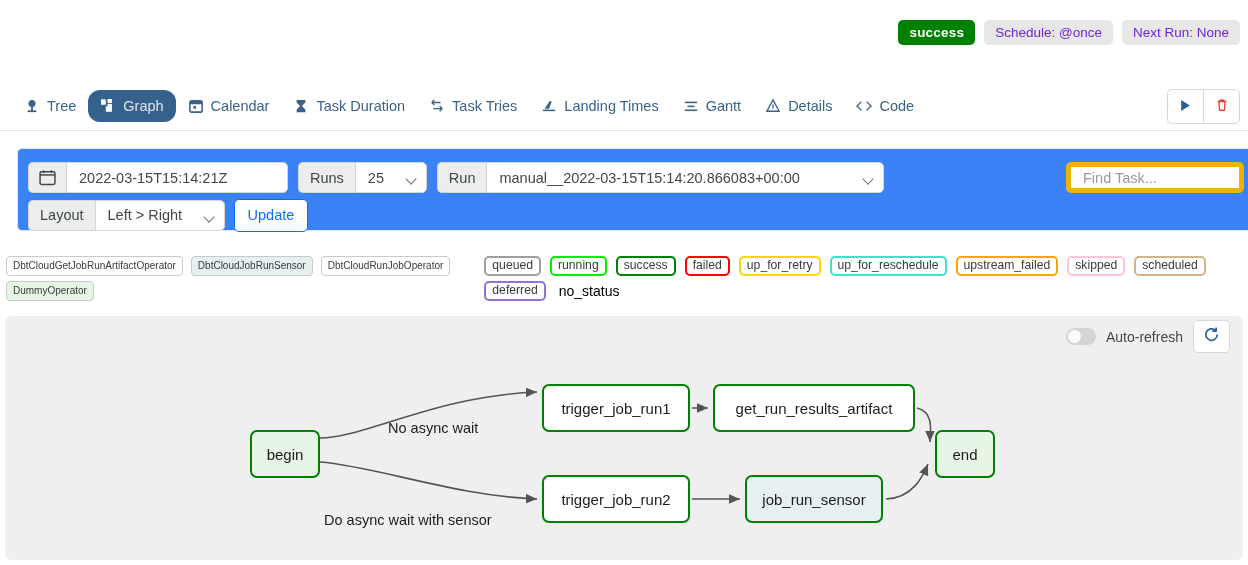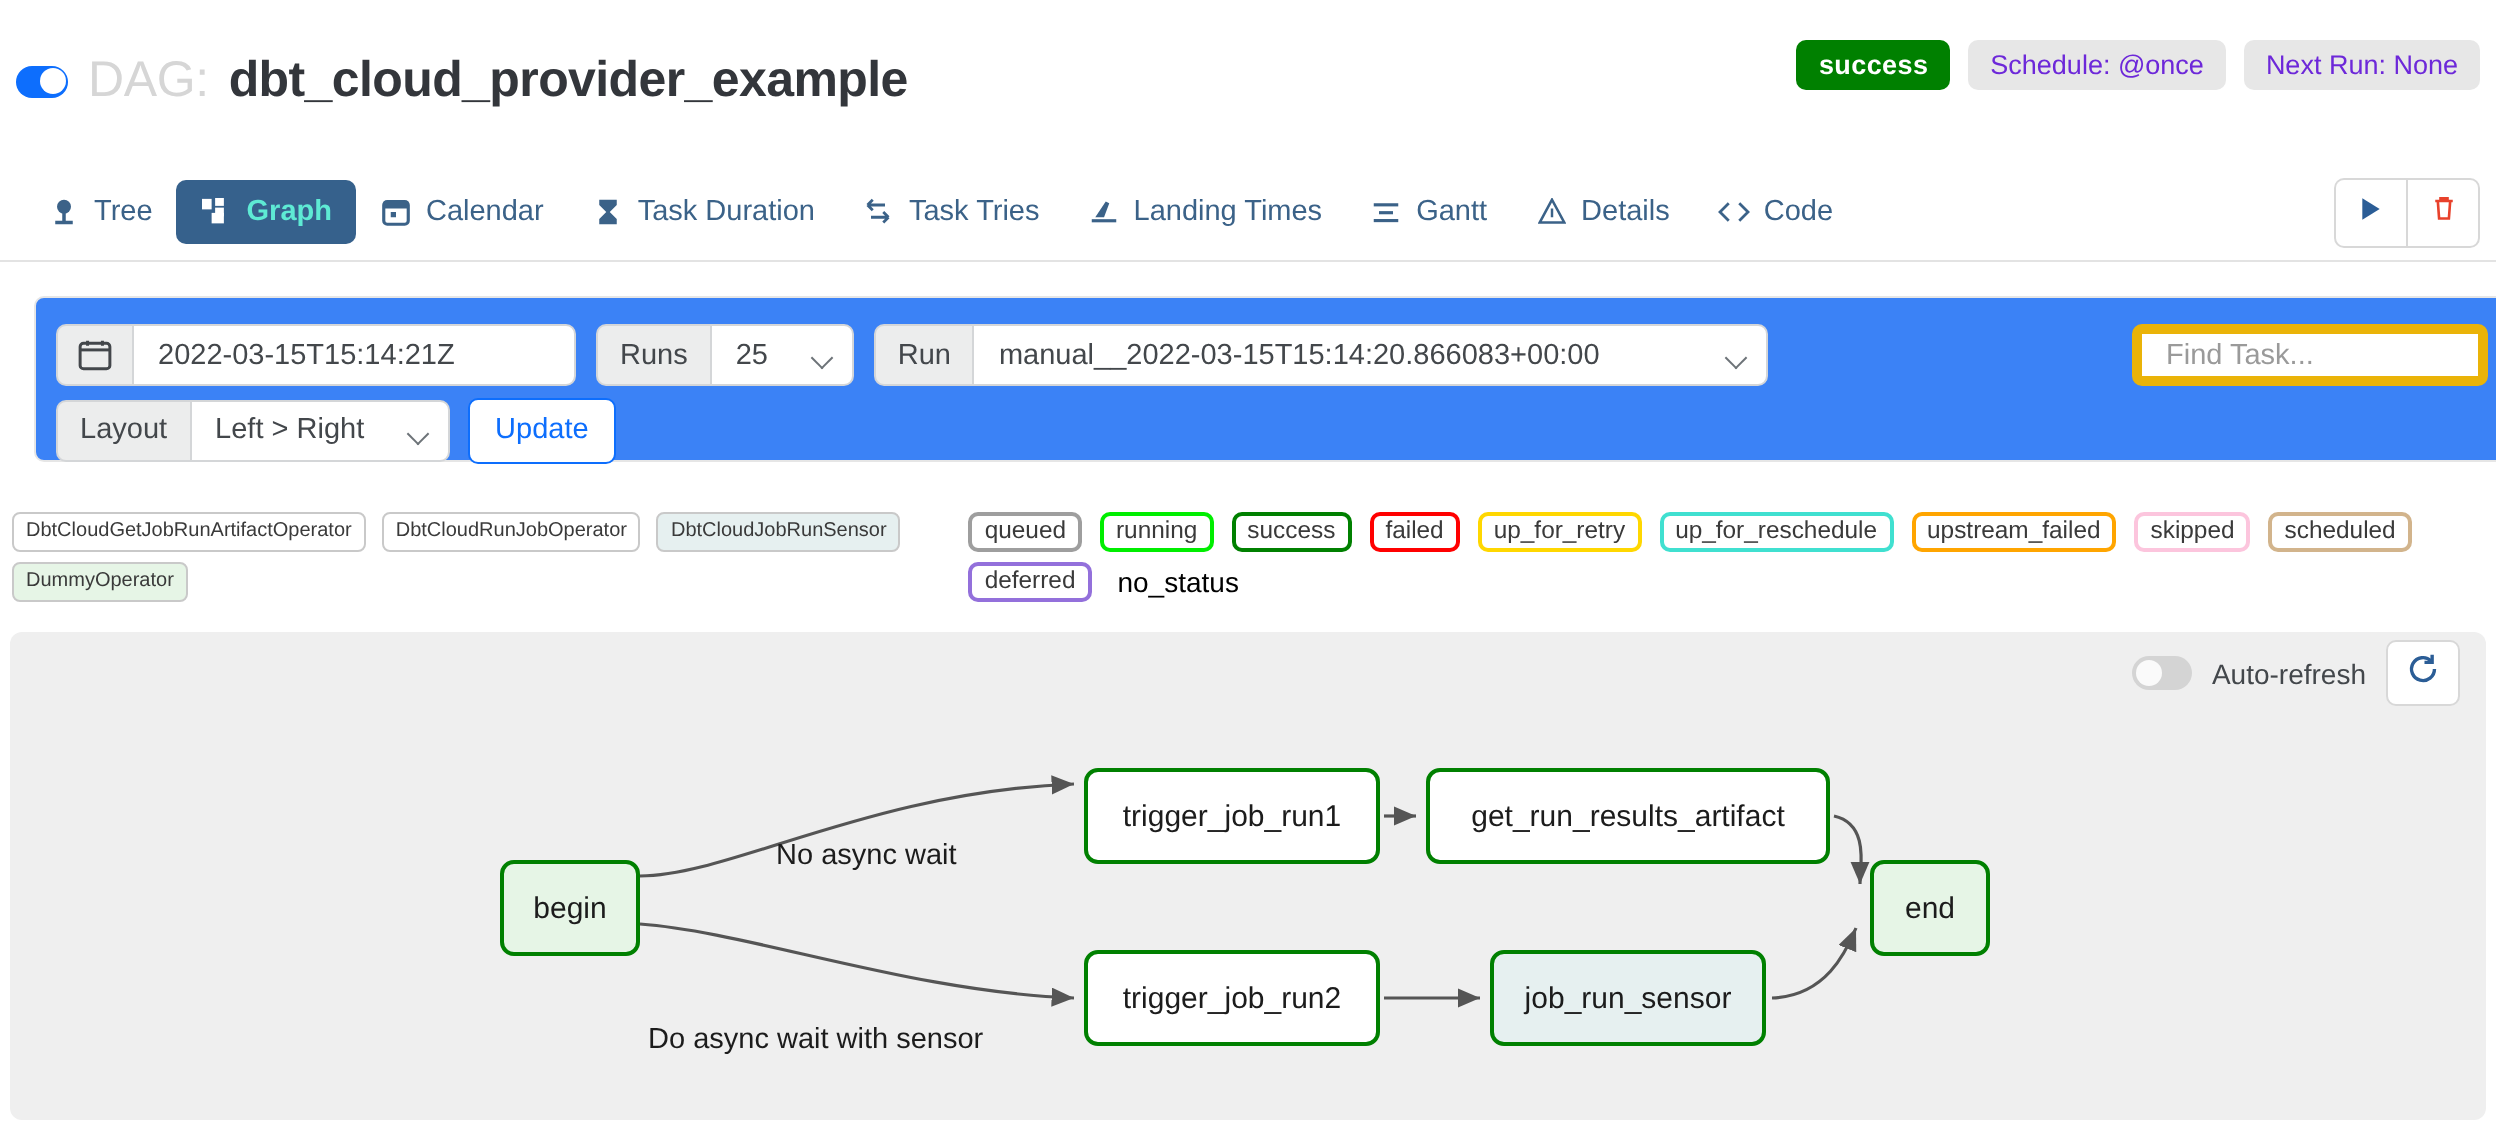--- a/index.html
+++ b/index.html
@@ -22,21 +22,21 @@
   .badges{position:absolute;right:8px;top:20px;display:flex;gap:9px;align-items:center;}
   .badge{font-size:13.5px;padding:5px 11px;border-radius:5px;background:#e7e7e7;color:#6d28d9;white-space:nowrap;}
   .badge.success{background:#008000;color:#fff;font-weight:700;letter-spacing:.2px;}
 
   
   .tabbar{position:absolute;left:0;top:82px;width:1248px;height:48px;border-bottom:1px solid #e3e3e3;}
   .tabs{display:flex;align-items:center;gap:0px;padding-left:12px;height:48px;}
   .tab{display:flex;align-items:center;gap:7px;font-size:14.5px;color:#3b6288;
        padding:8px 12px;border-radius:5px;cursor:pointer;white-space:nowrap;}
   .tab .ic{display:inline-flex;width:16px;height:16px;align-items:center;justify-content:center;}
-  .tab.active{background:#36618c;color:#5eead4;font-weight:700;}
+  .tab.active{background:#36618c;color:#e5e5e5;font-weight:400;border-radius:12px;}
   .tab.active .ic svg *{fill:#fff;stroke:#fff;}
   .tab-actions{position:absolute;right:8px;top:7px;display:flex;}
   .act-btn{width:35px;height:33px;border:1px solid #d8d8d8;background:#fff;display:flex;
            align-items:center;justify-content:center;cursor:pointer;}
   .act-btn:first-child{border-radius:5px 0 0 5px;border-right:none;}
   .act-btn:last-child{border-radius:0 5px 5px 0;}
 
   
   .filters{position:absolute;left:17px;top:148px;width:1238px;height:83px;border:1px solid #e6e6e6;
            border-radius:5px;background:#3b82f6;box-sizing:border-box;}
@@ -88,25 +88,20 @@
   .node.dummy{background:#e6f5e6;}
   .node.sensor{background:#e6f0f0;}
   .edge-label{position:absolute;font-size:14.5px;color:#1c1c1c;white-space:nowrap;}
 </style>
 </head>
 <body>
 
 <div class="page">
 
   <div class="header">
-    <div class="dag-title">
-      <div class="pause-toggle"></div>
-      <span class="dag-label">DAG:</span>
-      <span class="dag-name">dbt_cloud_provider_example</span>
-    </div>
     <div class="badges">
       <span class="badge success">success</span>
       <span class="badge">Schedule: @once</span>
       <span class="badge">Next Run: None</span>
     </div>
   </div>
 
   <div class="tabbar">
     <div class="tabs">
       <div class="tab">
@@ -240,22 +235,22 @@
       </div>
       <div class="btn-outline" style="margin-left:9px;">Update</div>
     </div>
   </div>
 
   <div class="legend">
     <div class="lg-wrap">
       <div class="op-col">
         <div class="op-row">
           <span class="chip">DbtCloudGetJobRunArtifactOperator</span>
+          <span class="chip" style="background:#e6f0f0;">DbtCloudJobRunSensor</span>
           <span class="chip">DbtCloudRunJobOperator</span>
-          <span class="chip" style="background:#e6f0f0;">DbtCloudJobRunSensor</span>
         </div>
         <div class="op-row">
           <span class="chip" style="background:#e6f5e6;">DummyOperator</span>
         </div>
       </div>
       <div class="st-col">
         <div class="st-row">
           <span class="state" style="border-color:#9e9e9e;">queued</span>
           <span class="state" style="border-color:#00ee00;">running</span>
           <span class="state" style="border-color:#008000;">success</span>

